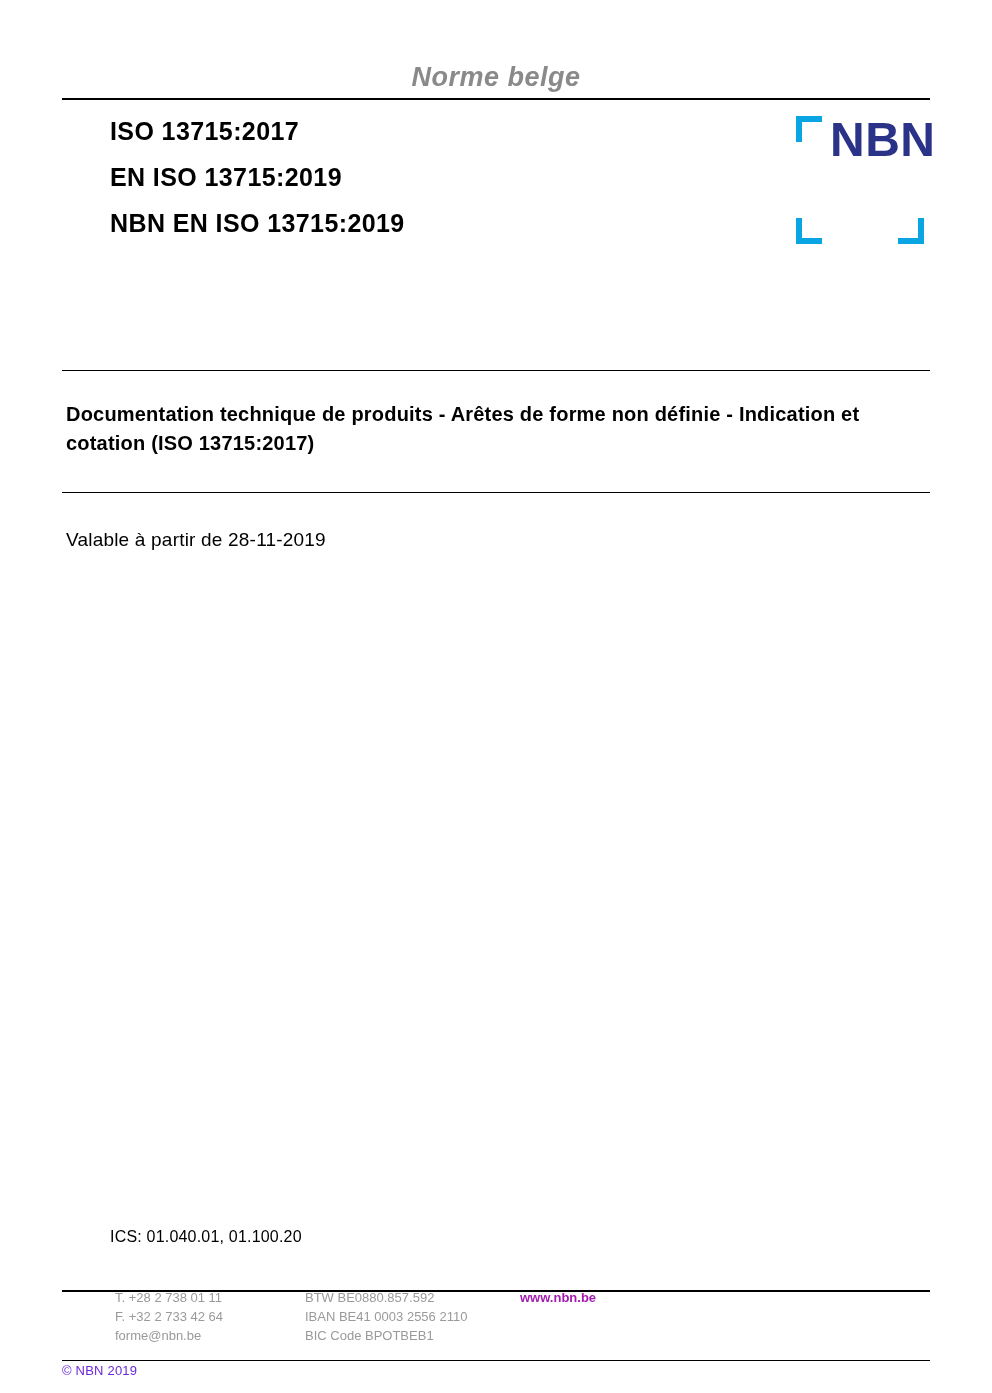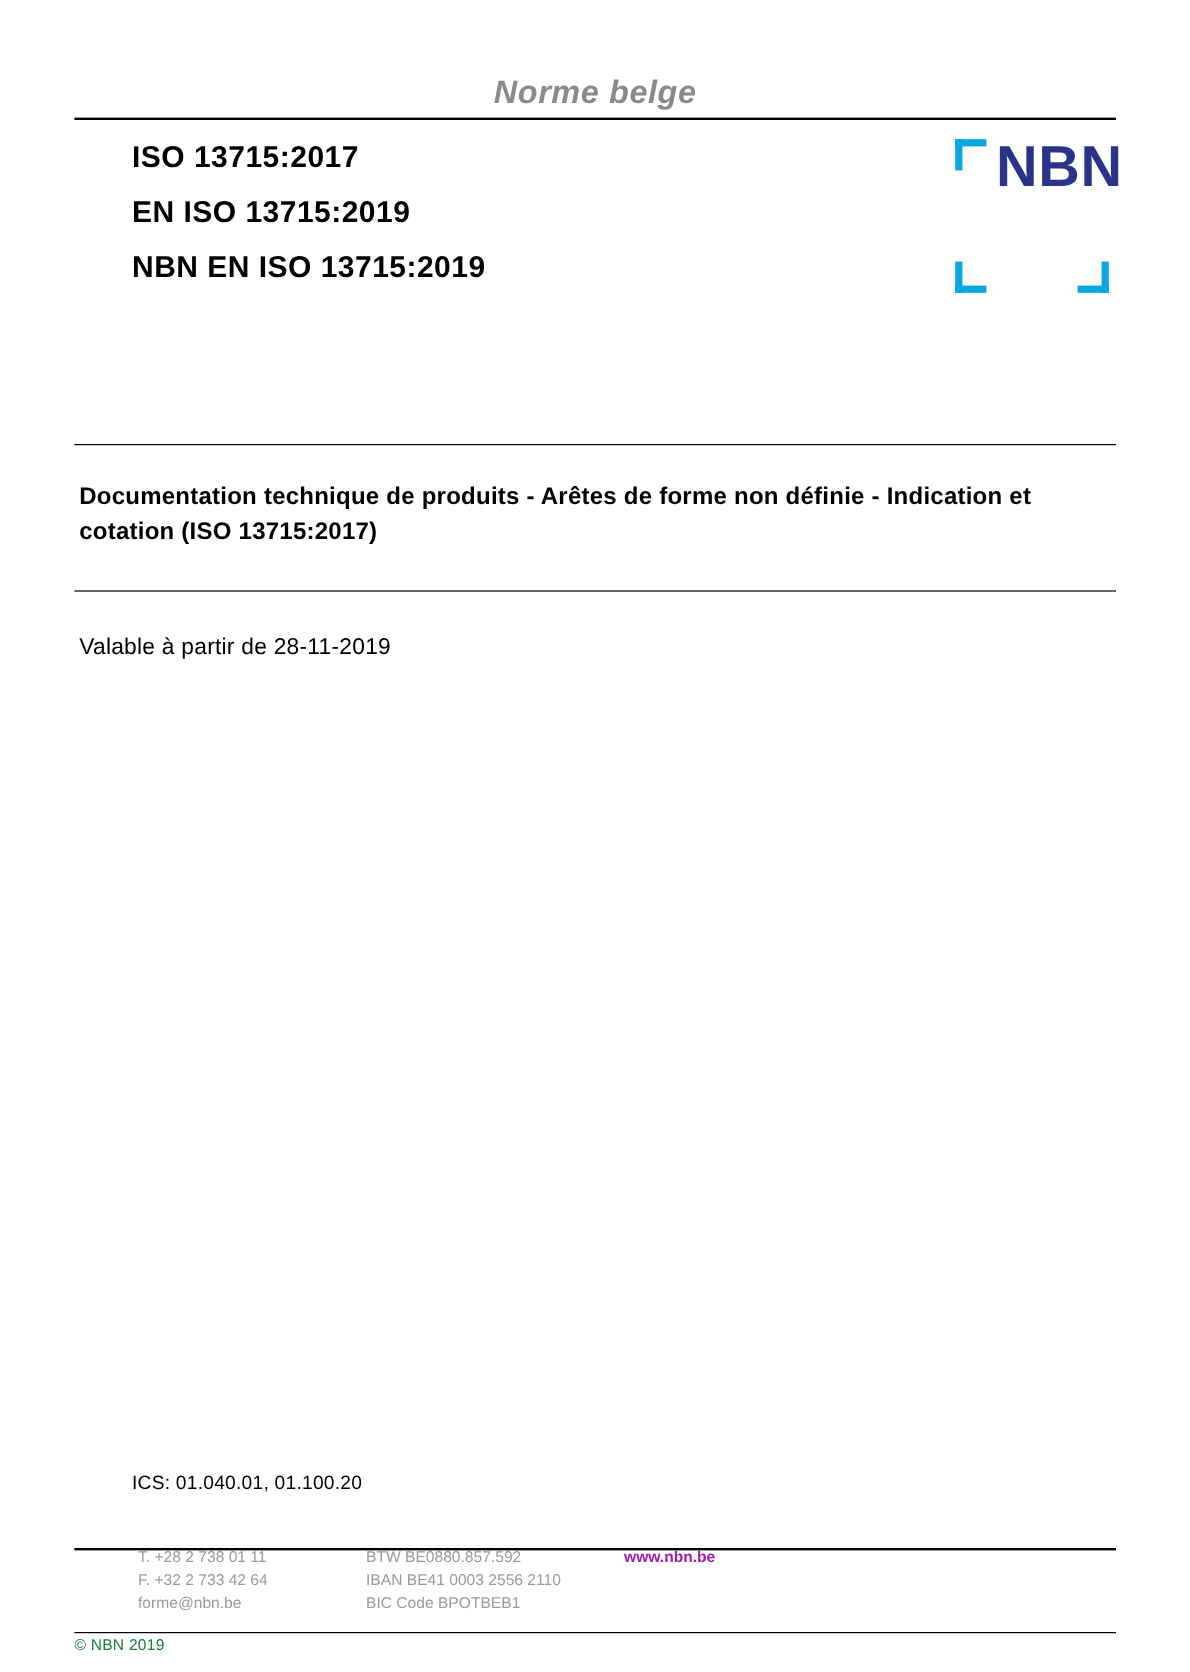--- a/index.html
+++ b/index.html
@@ -186,21 +186,21 @@
     font-weight: bold;
     text-decoration: none;
   }
 
   
   .copyright {
     position: absolute;
     left: 62px;
     top: 1363px;
     font-size: 13px;
-    color: #15803d;
+    color: #6d28d9;
     letter-spacing: 0.2px;
   }
 </style>
 </head>
 <body>
 
 <div class="page">
 
   <div class="header-title">Norme belge</div>
 

